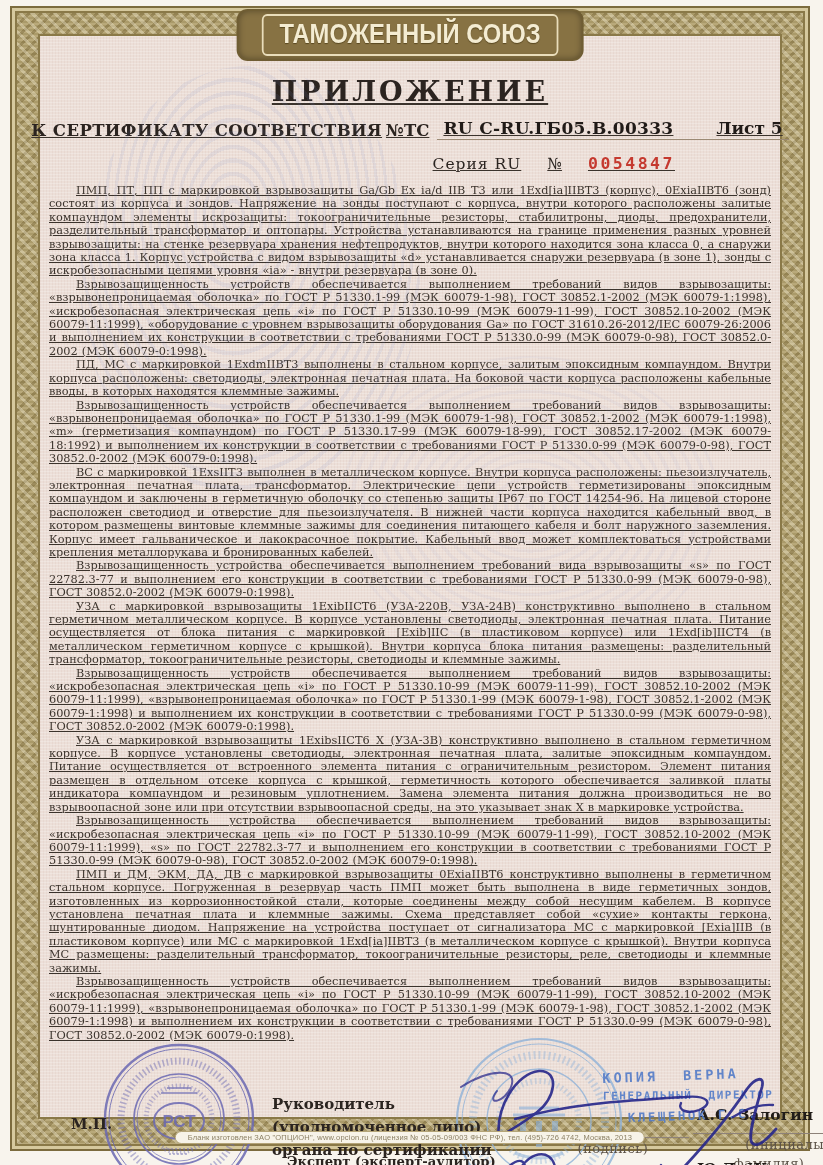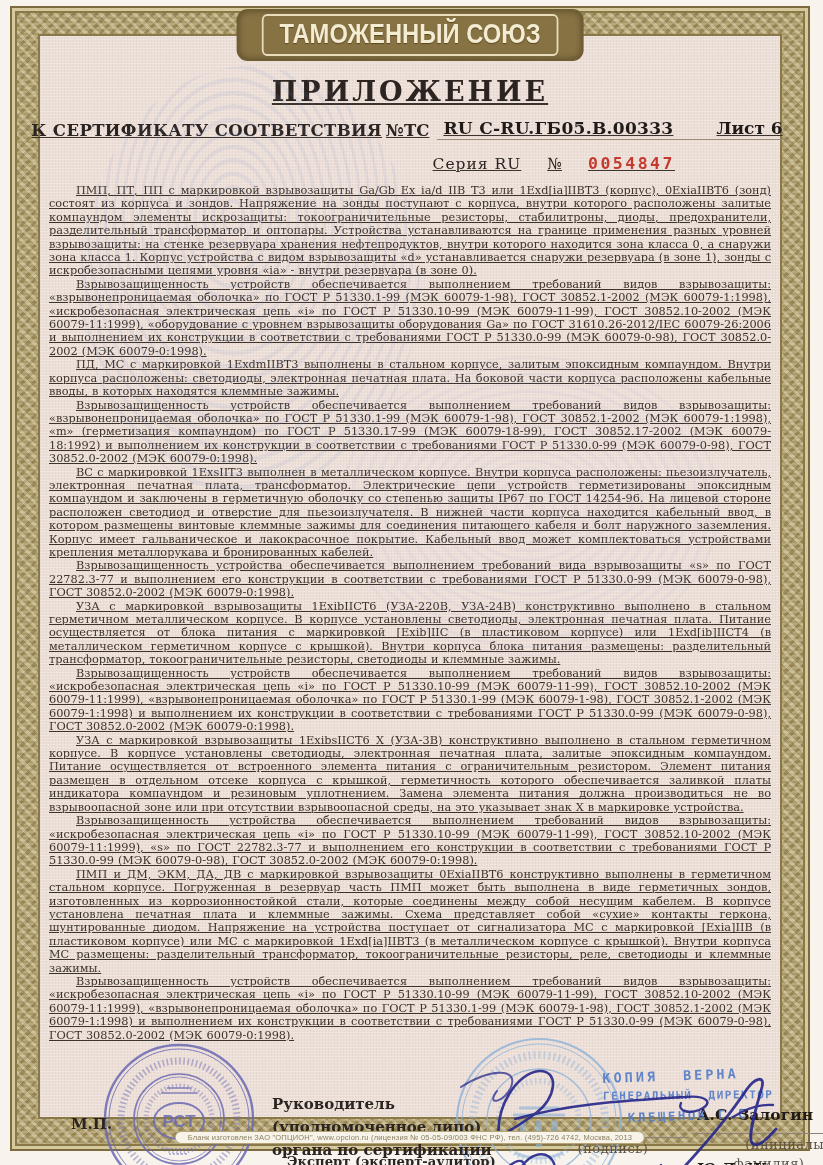--- a/index.html
+++ b/index.html
@@ -118,21 +118,21 @@
         <span class="banner-in">ТАМОЖЕННЫЙ СОЮЗ</span>
       </div>
 
       <div class="title">ПРИЛОЖЕНИЕ</div>
 
       <div class="certline">
         <span class="pre">К СЕРТИФИКАТУ СООТВЕТСТВИЯ</span>
         <span class="no">№ТС</span>
         <span class="cert-num-wrap">
           <span class="cert-num">RU C-RU.ГБ05.В.00333</span>
-          <span class="sheet">Лист 6</span>
+          <span class="sheet">Лист 5</span>
         </span>
       </div>
 
       <div class="seriesline">
         <span class="series-label">Серия RU</span>
         <span class="series-no">№</span>
         <span class="serial">0054847</span>
       </div>
 
       <div class="bodytext">

